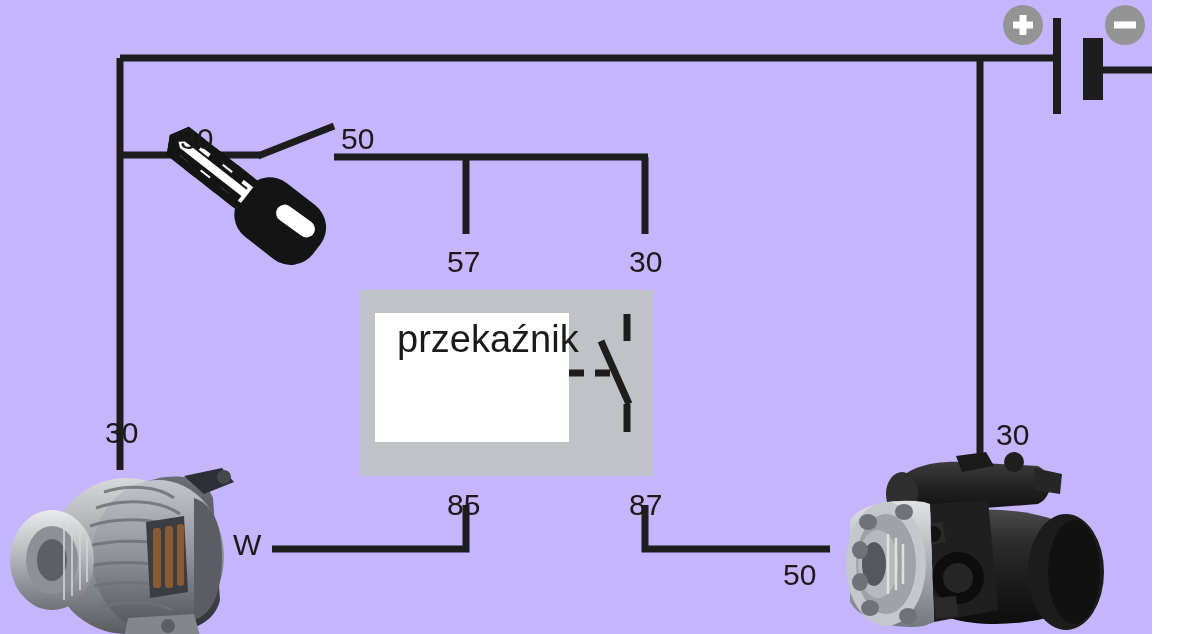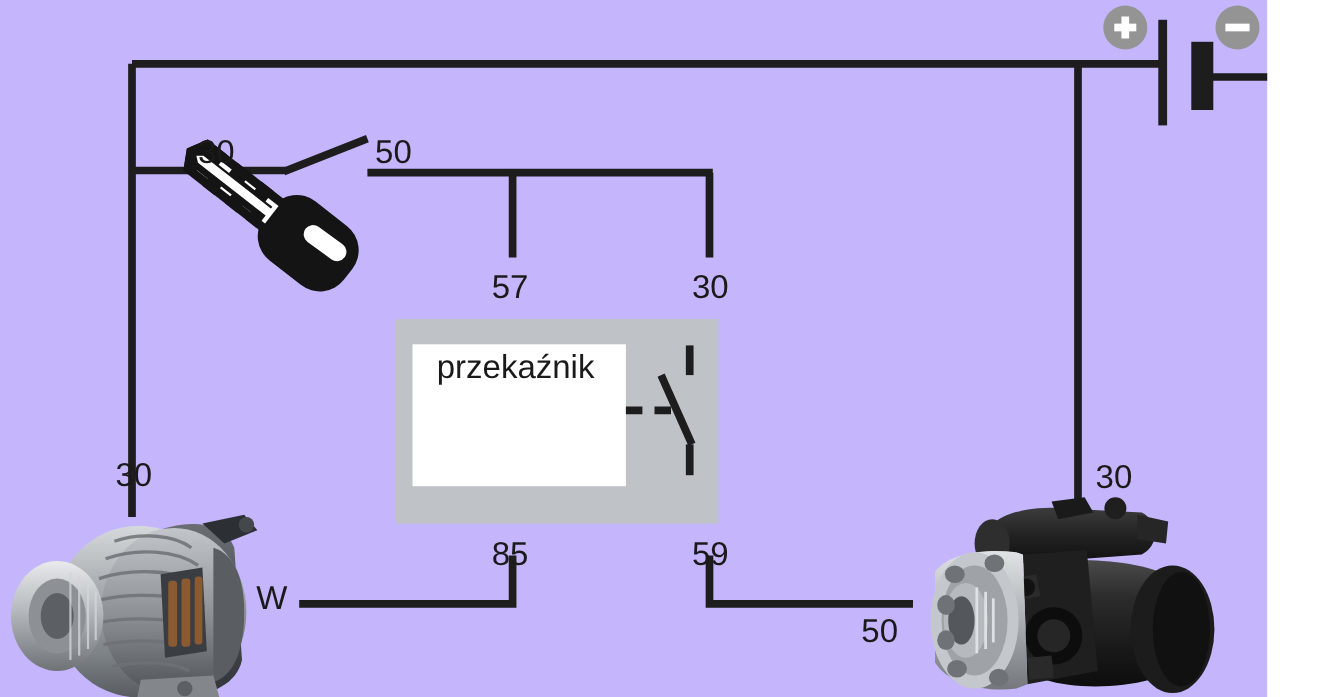--- a/index.html
+++ b/index.html
@@ -27,21 +27,21 @@
     font-family: "Liberation Sans", sans-serif;
     font-size: 30px;
     color: #1a1a1a;
     line-height: 1;
     white-space: nowrap;
     user-select: none;
   }
   .relay-text {
     position: absolute;
     font-family: "Liberation Sans", sans-serif;
-    font-size: 30px;
+    font-size: 38px;
     color: #1a1a1a;
     line-height: 1;
     white-space: nowrap;
   }
 </style>
 </head>
 <body>
 
 <div id="diagram-root">
 
@@ -255,21 +255,21 @@
   <div class="wire-label" style="left:447px; top:247px;">57</div>
 
   <div class="wire-label" style="left:629px; top:247px;">30</div>
 
   <div class="wire-label" style="left:105px; top:418px;">30</div>
 
   <div class="wire-label" style="left:996px; top:420px;">30</div>
 
   <div class="wire-label" style="left:447px; top:490px;text-align:right;">85</div>
 
-  <div class="wire-label" style="left:629px; top:490px;">59</div>
+  <div class="wire-label" style="left:629px; top:490px;">87</div>
 
   <div class="wire-label" style="left:233px; top:530px;">W</div>
 
   <div class="wire-label" style="left:783px; top:560px;">50</div>
 
   <div class="relay-text" style="left:397px; top:320px;">przekaźnik</div>
 
 </div>
 
 </body></html>

